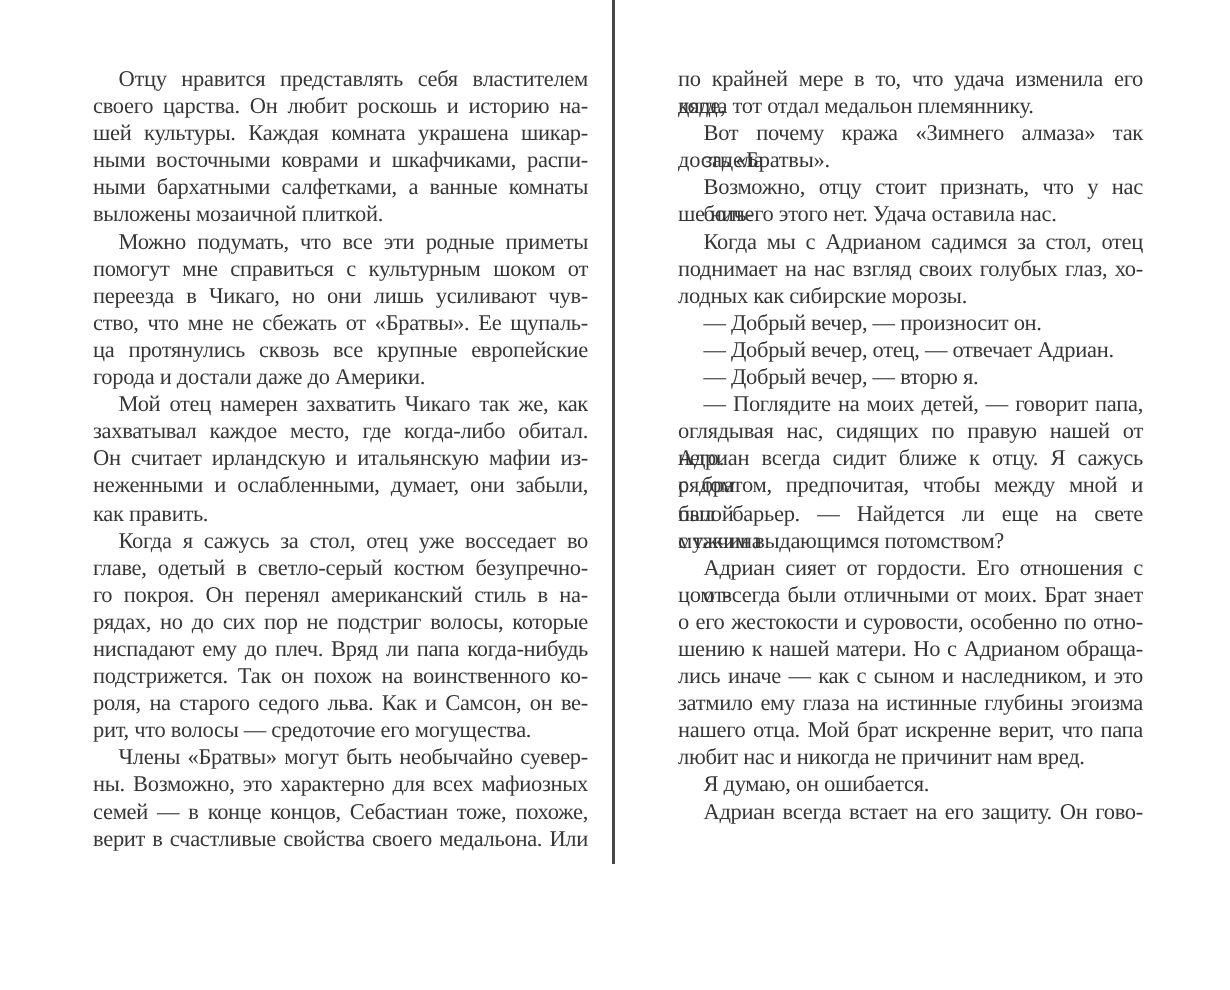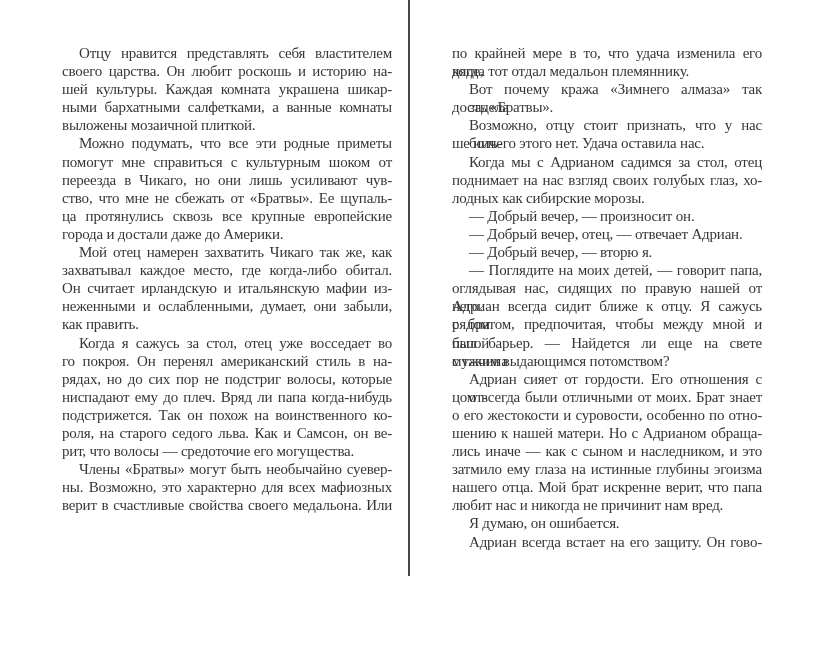--- a/index.html
+++ b/index.html
@@ -69,42 +69,45 @@
 </head>
 <body>
 
 <div class="spread">
 
   <div class="page left">
     <div class="col left-col" id="left-col">
         <div class="line ind">Отцу нравится представлять себя властителем</div>
         <div class="line">своего царства. Он любит роскошь и историю на-</div>
         <div class="line">шей культуры. Каждая комната украшена шикар-</div>
+        <div class="line">ными восточными коврами и шкафчиками, распи-</div>
         <div class="line">ными бархатными салфетками, а ванные комнаты</div>
         <div class="line pend">выложены мозаичной плиткой.</div>
         <div class="line ind">Можно подумать, что все эти родные приметы</div>
         <div class="line">помогут мне справиться с культурным шоком от</div>
         <div class="line">переезда в Чикаго, но они лишь усиливают чув-</div>
         <div class="line">ство, что мне не сбежать от «Братвы». Ее щупаль-</div>
         <div class="line">ца протянулись сквозь все крупные европейские</div>
         <div class="line pend">города и достали даже до Америки.</div>
         <div class="line ind">Мой отец намерен захватить Чикаго так же, как</div>
         <div class="line">захватывал каждое место, где когда-либо обитал.</div>
         <div class="line">Он считает ирландскую и итальянскую мафии из-</div>
         <div class="line">неженными и ослабленными, думает, они забыли,</div>
         <div class="line pend">как править.</div>
         <div class="line ind">Когда я сажусь за стол, отец уже восседает во</div>
+        <div class="line">главе, одетый в светло-серый костюм безупречно-</div>
         <div class="line">го покроя. Он перенял американский стиль в на-</div>
         <div class="line">рядах, но до сих пор не подстриг волосы, которые</div>
         <div class="line">ниспадают ему до плеч. Вряд ли папа когда-нибудь</div>
         <div class="line">подстрижется. Так он похож на воинственного ко-</div>
         <div class="line">роля, на старого седого льва. Как и Самсон, он ве-</div>
         <div class="line pend">рит, что волосы — средоточие его могущества.</div>
         <div class="line ind">Члены «Братвы» могут быть необычайно суевер-</div>
         <div class="line">ны. Возможно, это характерно для всех мафиозных</div>
+        <div class="line">семей — в конце концов, Себастиан тоже, похоже,</div>
         <div class="line">верит в счастливые свойства своего медальона. Или</div>
       </div>
     <div class="pagenum left-num">194</div>
   </div>
 
   <div class="divider"></div>
 
   <div class="page right">
     <div class="col right-col" id="right-col">
         <div class="line">по крайней мере в то, что удача изменила его дяде,</div>

